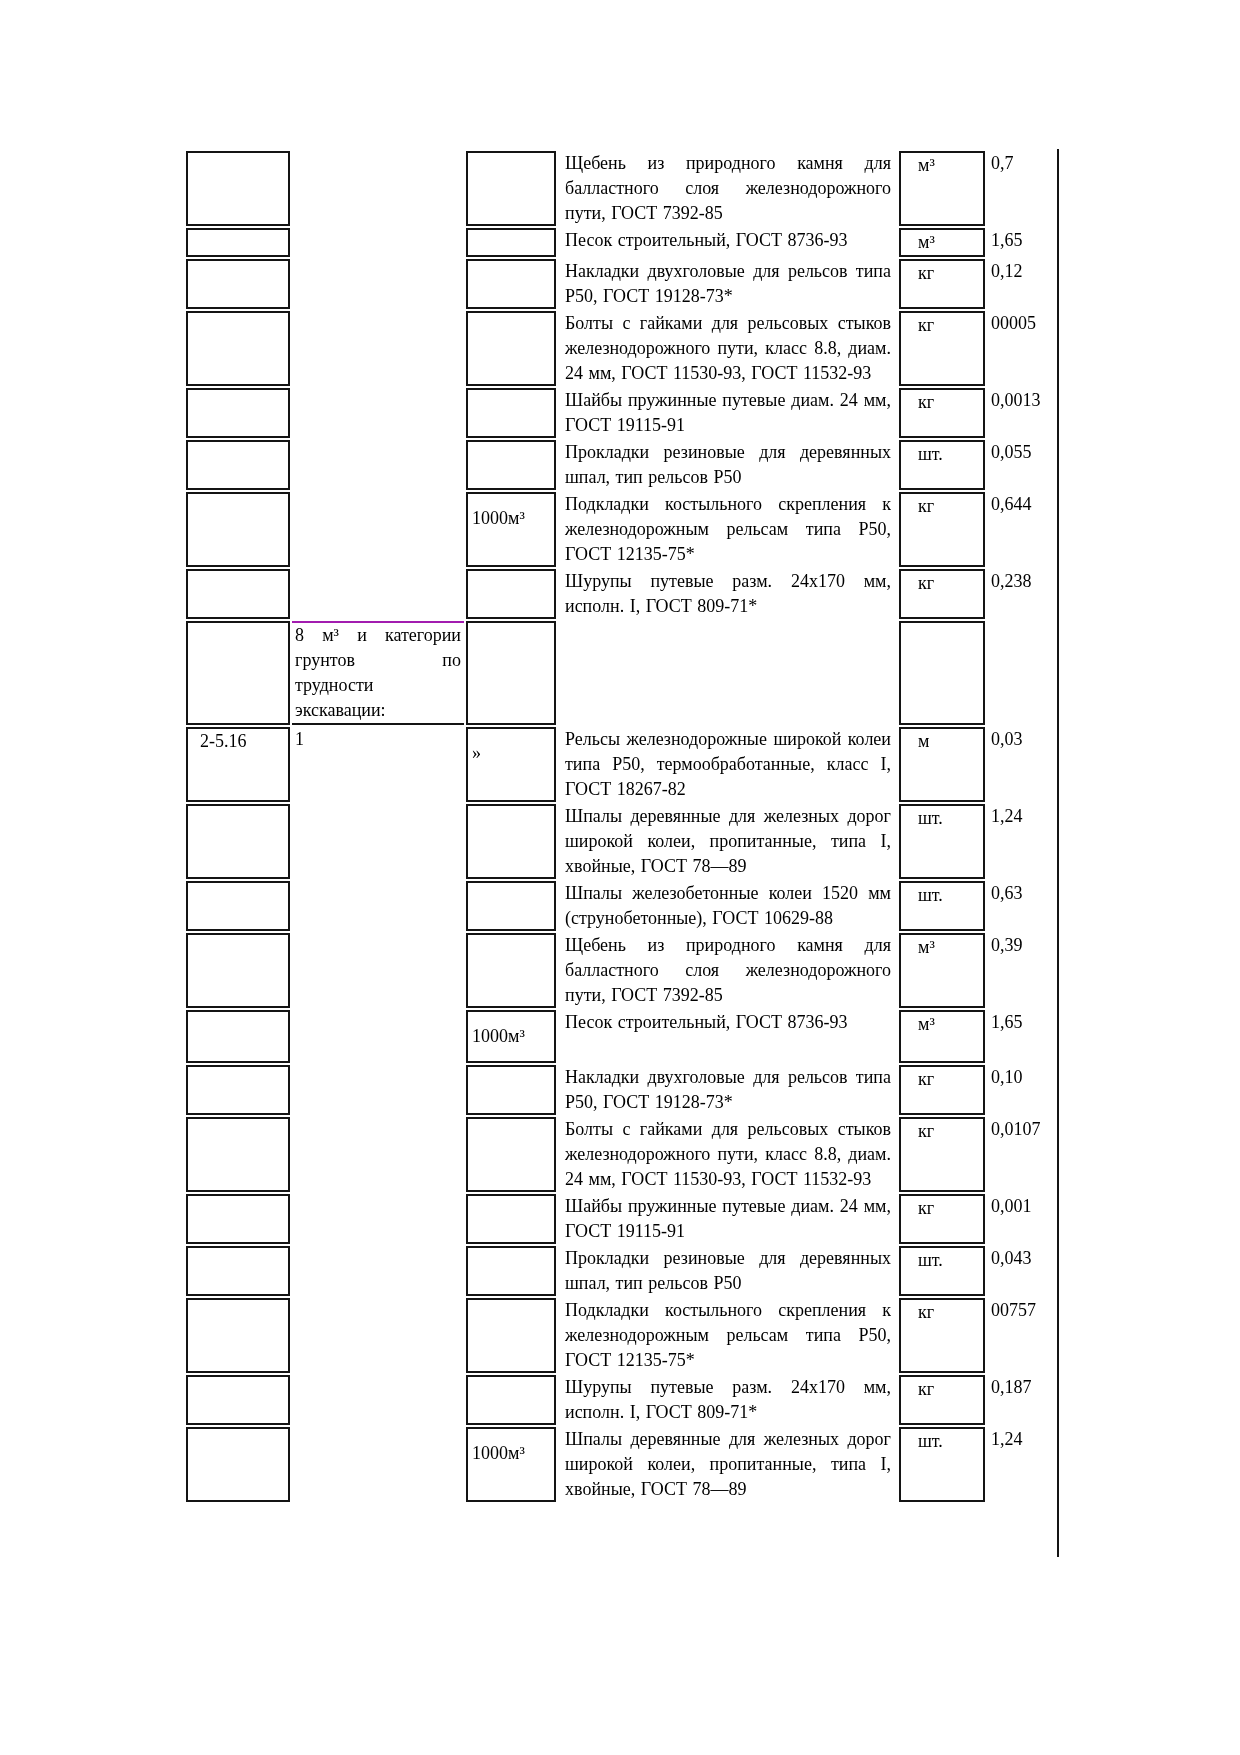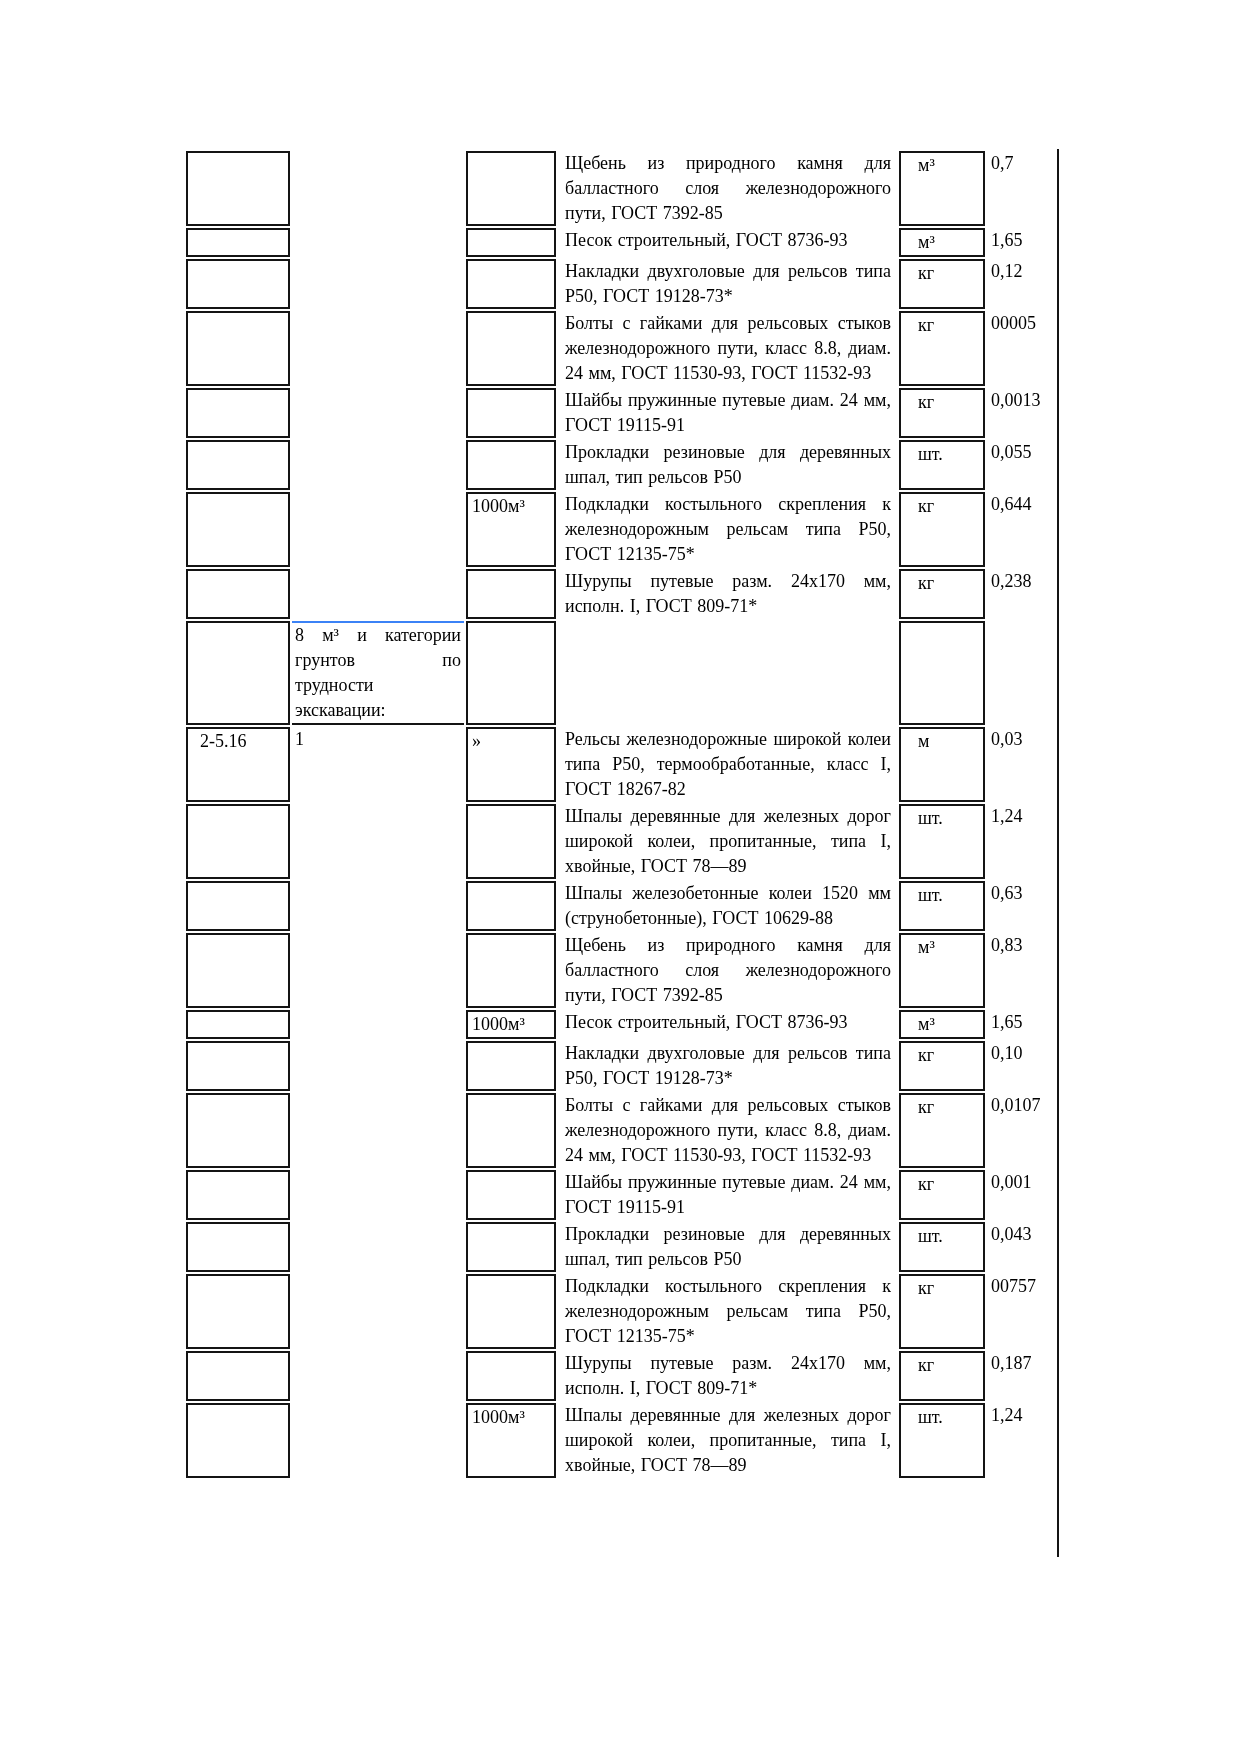--- a/index.html
+++ b/index.html
@@ -29,24 +29,24 @@
     font-size: 18px;
     line-height: 25px;
     padding: 0;
     overflow: hidden;
     word-spacing: 1px;
   }
   td.box { border: 2px solid #141414; }
   td.c-code { padding: 0 12px; }
   td.c-cat  { padding: 0 3px; text-align: justify; }
   td.c-cat.cat-box {
-    border-top: 2px solid #3b82f6;
+    border-top: 2px solid #a21caf;
     border-bottom: 2px solid #141414;
   }
-  td.c-meas { padding: 0 4px; }
+  td.c-meas { padding: 12px 4px; }
   td.c-mat  { padding: 0 6px 0 7px; text-align: justify; }
   td.c-unit { padding: 0 17px; }
   td.c-qty  { padding: 0 4px; }
   .right-rule {
     position: absolute;
     left: 1057px;
     top: 149px;
     width: 2px;
     height: 1448px;
     background: #141414;
@@ -160,21 +160,21 @@
         <td class="c-mat">Шпалы железобетонные колеи 1520 мм (струнобетонные), ГОСТ 10629-88</td>
         <td class="c-unit box">шт.</td>
         <td class="c-qty">0,63</td>
       </tr>
       <tr>
         <td class="c-code box"></td>
         <td class="c-cat"></td>
         <td class="c-meas box"></td>
         <td class="c-mat">Щебень из природного камня для балластного слоя железнодорожного пути, ГОСТ 7392-85</td>
         <td class="c-unit box">м³</td>
-        <td class="c-qty">0,83</td>
+        <td class="c-qty">0,39</td>
       </tr>
       <tr>
         <td class="c-code box"></td>
         <td class="c-cat"></td>
         <td class="c-meas box">1000м³</td>
         <td class="c-mat">Песок строительный, ГОСТ 8736-93</td>
         <td class="c-unit box">м³</td>
         <td class="c-qty">1,65</td>
       </tr>
       <tr>

